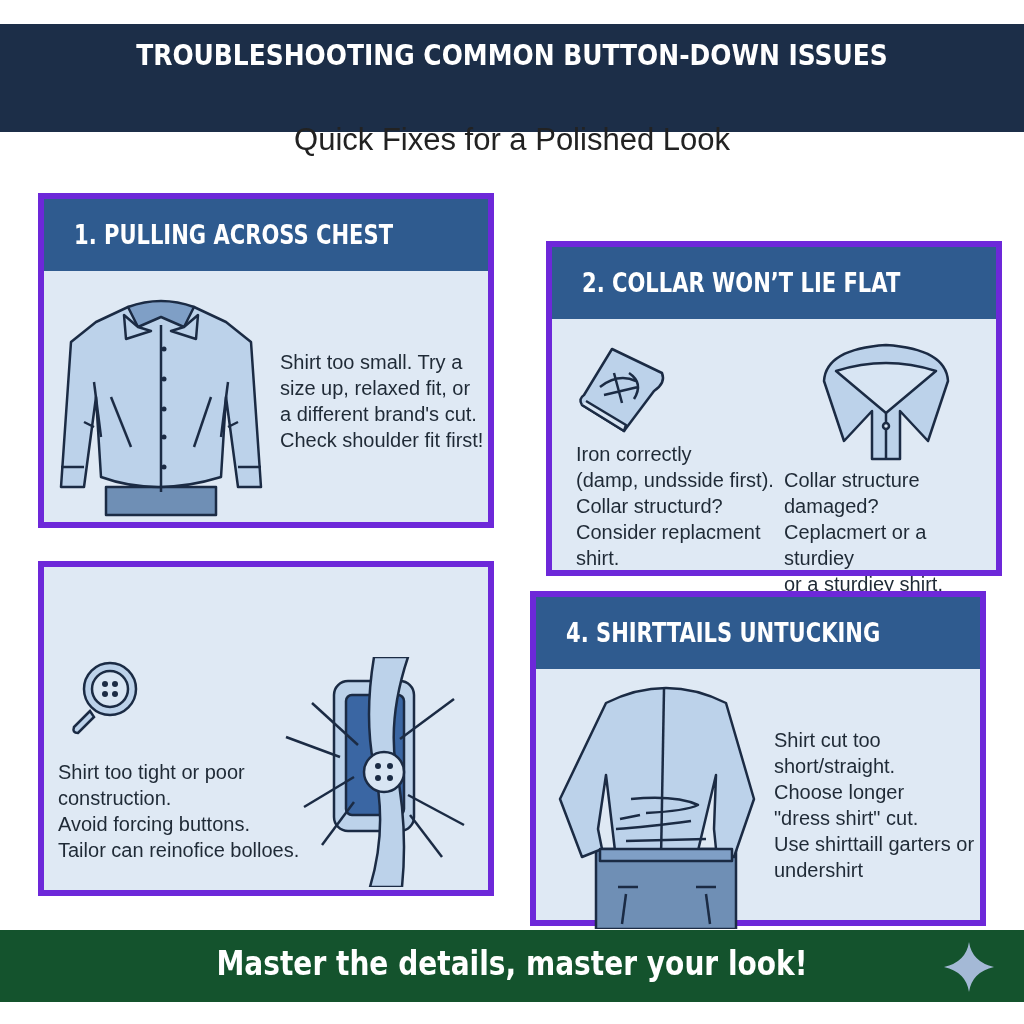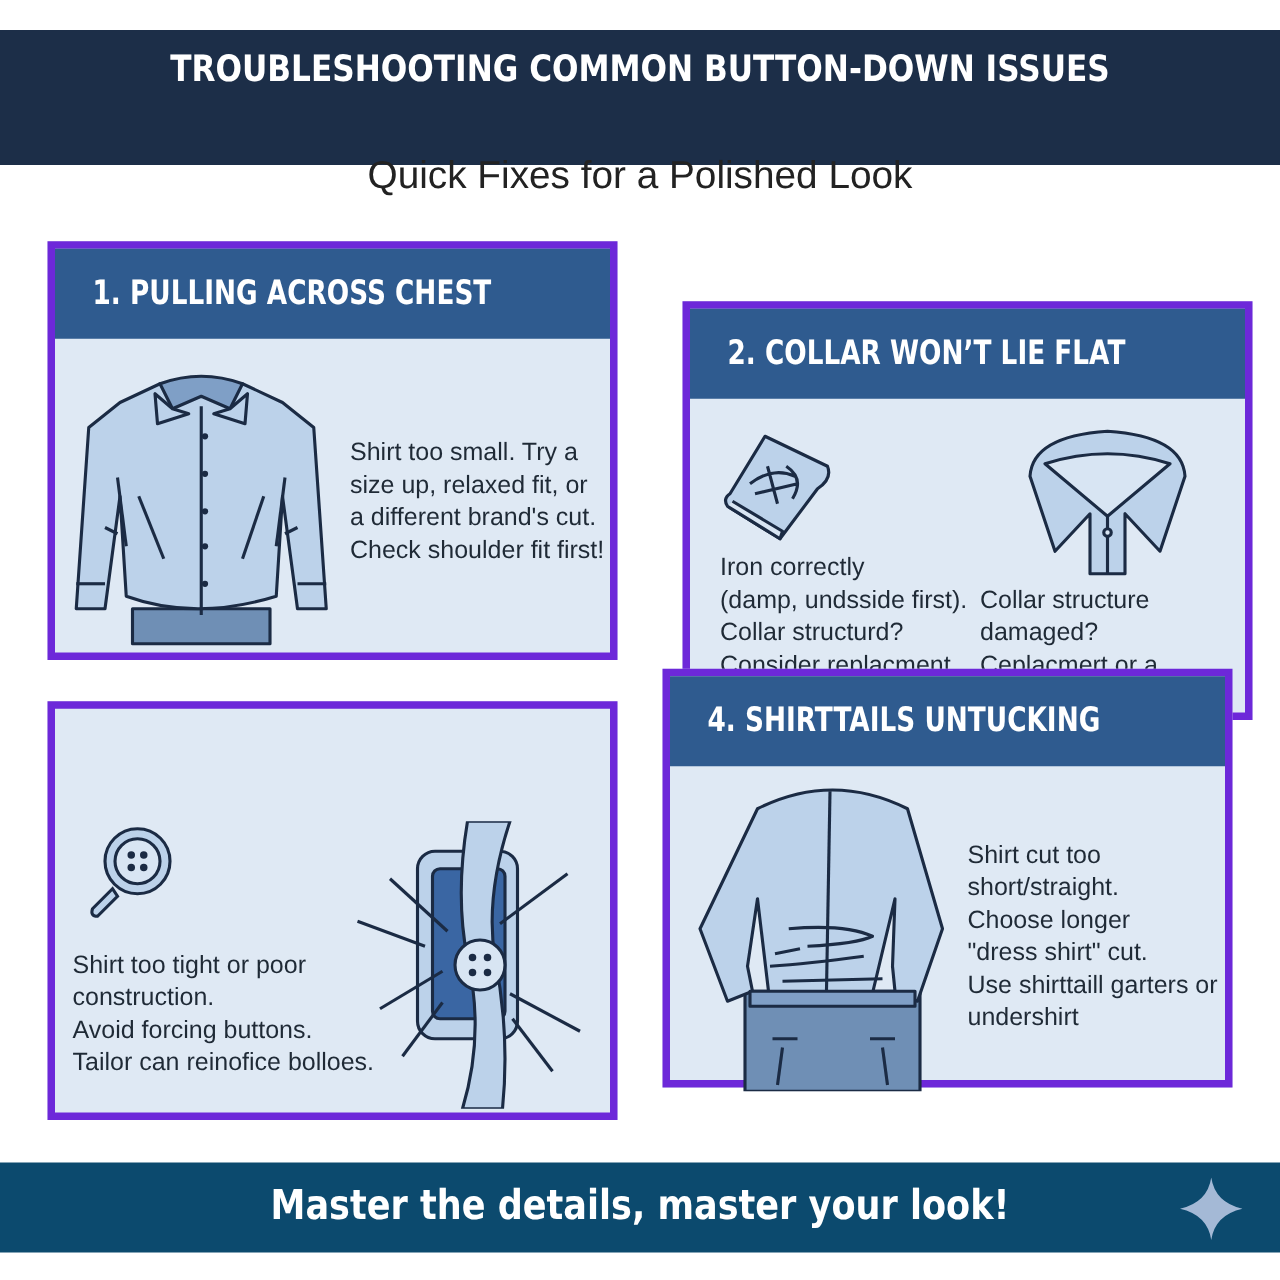--- a/index.html
+++ b/index.html
@@ -6,21 +6,21 @@
   body { width:1024px; height:1024px; background:#ffffff; position:relative; overflow:hidden; font-family:"Liberation Sans", sans-serif; color:#1f2a36; }
   .title-bar { position:absolute; left:0; top:24px; width:1024px; height:108px; background:#1c2e48; }
   .title-bar h1 { margin:0; position:absolute; top:14px; left:0; width:100%; text-align:center; color:#ffffff; font-family:"DejaVu Sans", sans-serif; font-weight:bold; font-size:29px; letter-spacing:0px; transform:scaleX(0.86); transform-origin:center; }
   .subtitle { position:absolute; top:122px; left:0; width:1024px; text-align:center; font-size:31px; color:#222; }
   .card { position:absolute; width:456px; height:335px; background:#dfe9f4; border:6px solid #6d28d9; box-sizing:border-box; }
   .card-header { position:absolute; left:0; top:0; width:100%; height:72px; background:#2f5b8f; }
   .card-header h2 { margin:0; position:absolute; left:30px; top:20px; color:#fff; font-family:"DejaVu Sans", sans-serif; font-weight:bold; font-size:27px; white-space:nowrap; transform:scaleX(0.78); transform-origin:left center; }
   .card-body { position:absolute; left:0; top:72px; width:100%; height:261px; }
   .txt { position:absolute; font-size:20px; line-height:26px; color:#1f2a36; white-space:pre-line; }
   .illus { position:absolute; }
-  .footer-bar { position:absolute; left:0; top:930px; width:1024px; height:72px; background:#0c4a6e; }
+  .footer-bar { position:absolute; left:0; top:930px; width:1024px; height:72px; background:#14532d; }
   .footer-bar p { margin:0; position:absolute; top:14px; left:0; width:100%; text-align:center; color:#fff; font-weight:bold; font-size:33px; font-family:"DejaVu Sans", sans-serif; transform:scaleX(0.85); transform-origin:center; }
   .sparkle { position:absolute; right:30px; top:12px; width:50px; height:50px; }
 </style>
 </head>
 <body>
 
 <div class="title-bar">
   <h1>TROUBLESHOOTING COMMON BUTTON-DOWN ISSUES</h1>
 </div>
 <div class="subtitle">Quick Fixes for a Polished Look</div>
@@ -130,21 +130,21 @@
           <circle cx="106" cy="121" r="3"></circle>
         </g>
     </svg>
     <div class="txt" style="left:14px; top:120px;">Shirt too tight or poor
 construction.
 Avoid forcing buttons.
 Tailor can reinofice bolloes.</div>
   </div>
 </div>
 
-<div class="card" style="left:530px; top:535px;padding-left:48px;">
+<div class="card" style="left:530px; top:591px;padding-left:48px;">
   <div class="card-header">
     <h2>4. SHIRTTAILS UNTUCKING</h2>
   </div>
   <div class="card-body">
     <svg class="illus" style="left:10px; top:10px;" width="225" height="250" viewBox="0 0 225 250">
       <g stroke="#1b2b44" stroke-width="2.5" stroke-linejoin="round">
         <path d="M50 170 L50 250 L190 250 L190 170 Z" fill="#6f8fb5"></path>
         <path d="M60 24 Q120 -6 180 24 L208 120 L188 178 L170 170 L168 150 L170 96 L150 180 L70 180 L60 96 L52 150 L56 170 L36 178 L14 120 Z" fill="#bcd2ea"></path>
         <line x1="118" y1="10" x2="115" y2="180" fill="none"></line>
         <path d="M85 120 Q130 116 152 126 Q140 132 100 134 M70 150 Q100 148 145 142 M80 162 L160 160 M74 140 L94 136" fill="none"></path>

